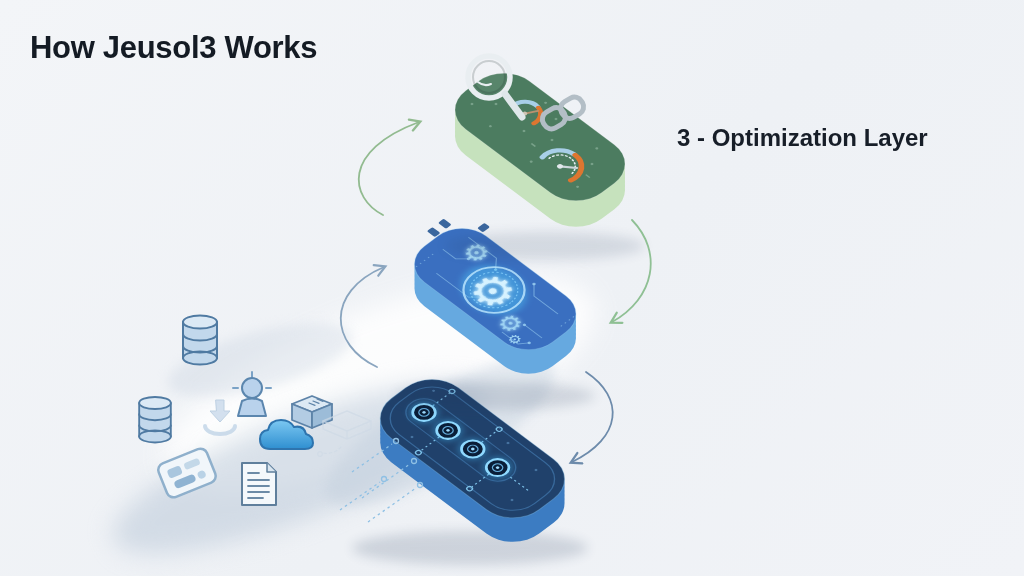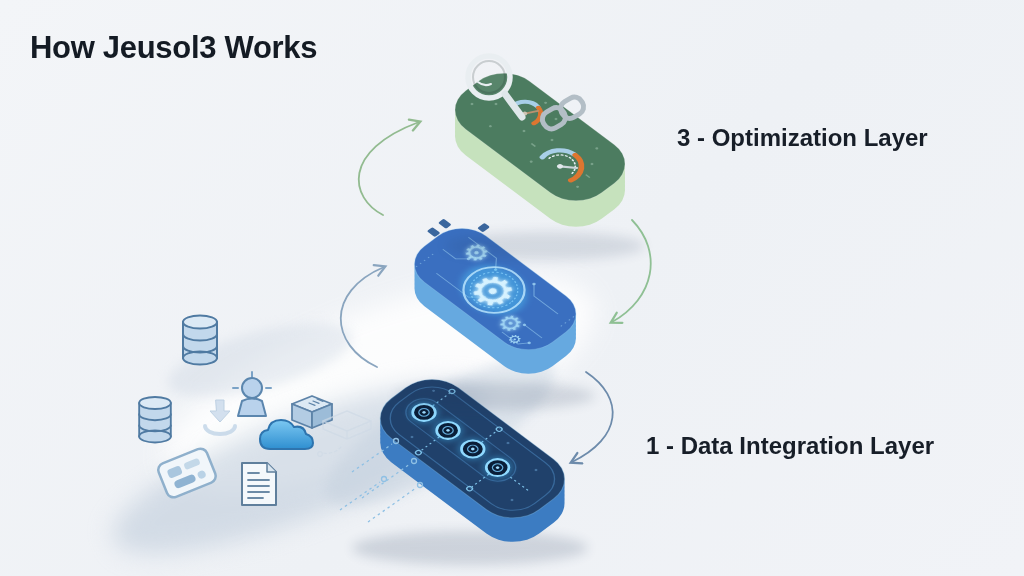--- a/index.html
+++ b/index.html
@@ -360,15 +360,14 @@
   </g>
 
   <g fill="none" stroke-linecap="round">
     <path d="M632,220 C663,252 655,298 612,322" stroke="#8fc094" stroke-width="1.8" marker-end="url(#mGreen2)"></path>
     <path d="M586,372 C625,398 622,438 572,462" stroke="#6d8bab" stroke-width="1.8" marker-end="url(#mSlateD)"></path>
   </g>
 </svg>
 
 <div class="title">How Jeusol3 Works</div>
 <div class="step-label step-3">3 - Optimization Layer</div>
-<div class="step-label step-1">1 - Data Integration Layer</div>
 
 </div>
 
 </body></html>

